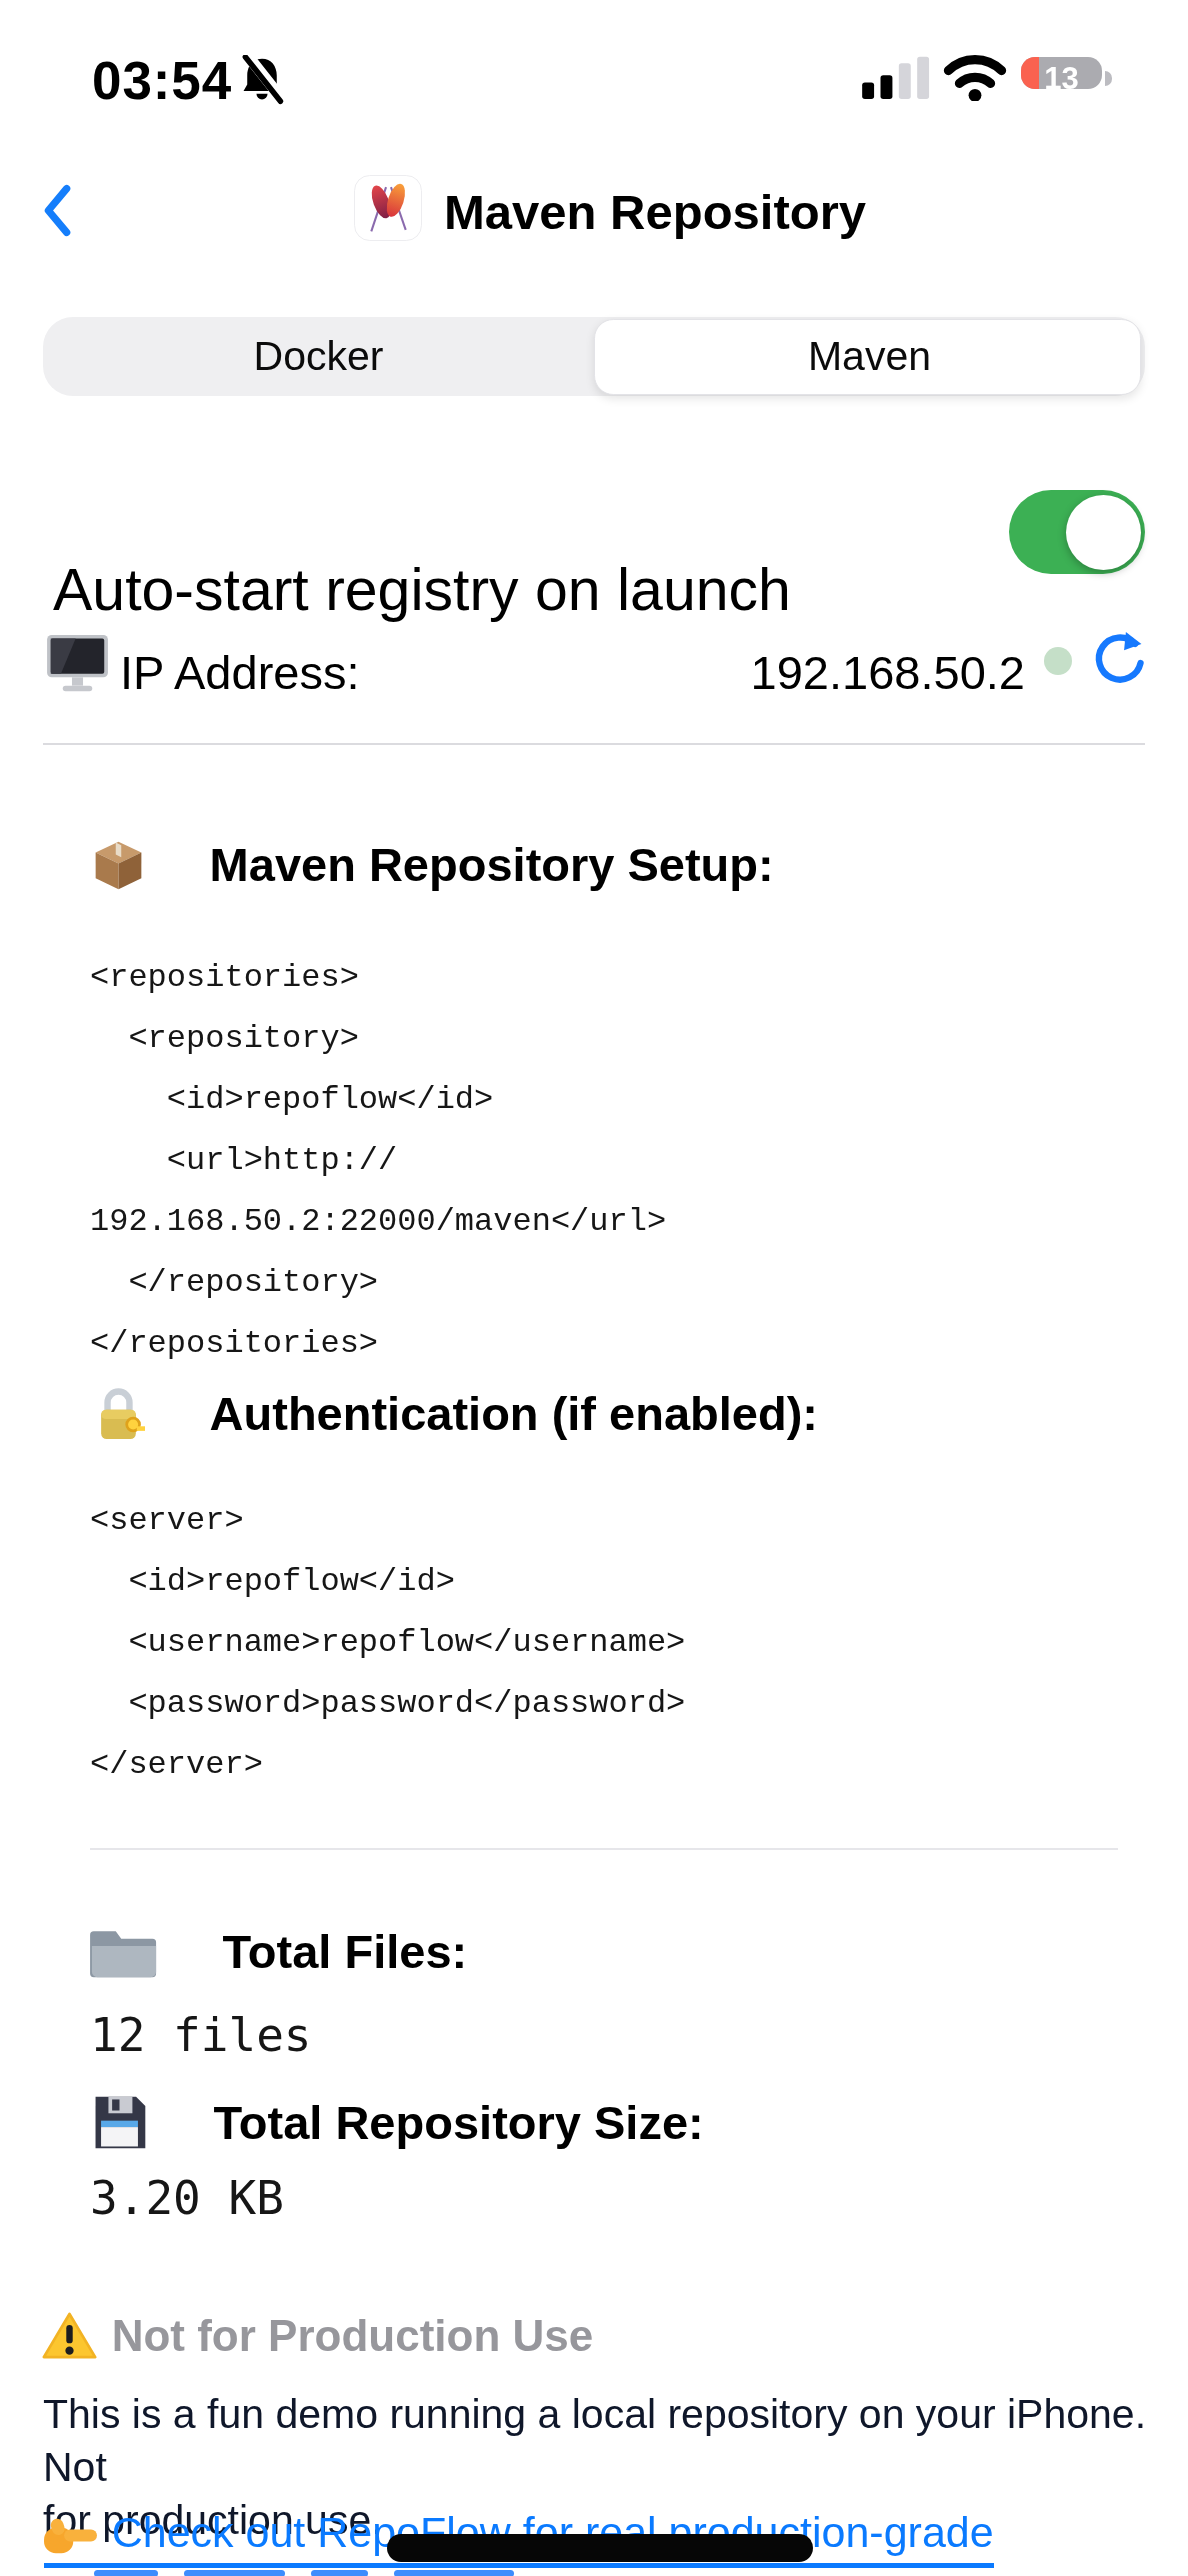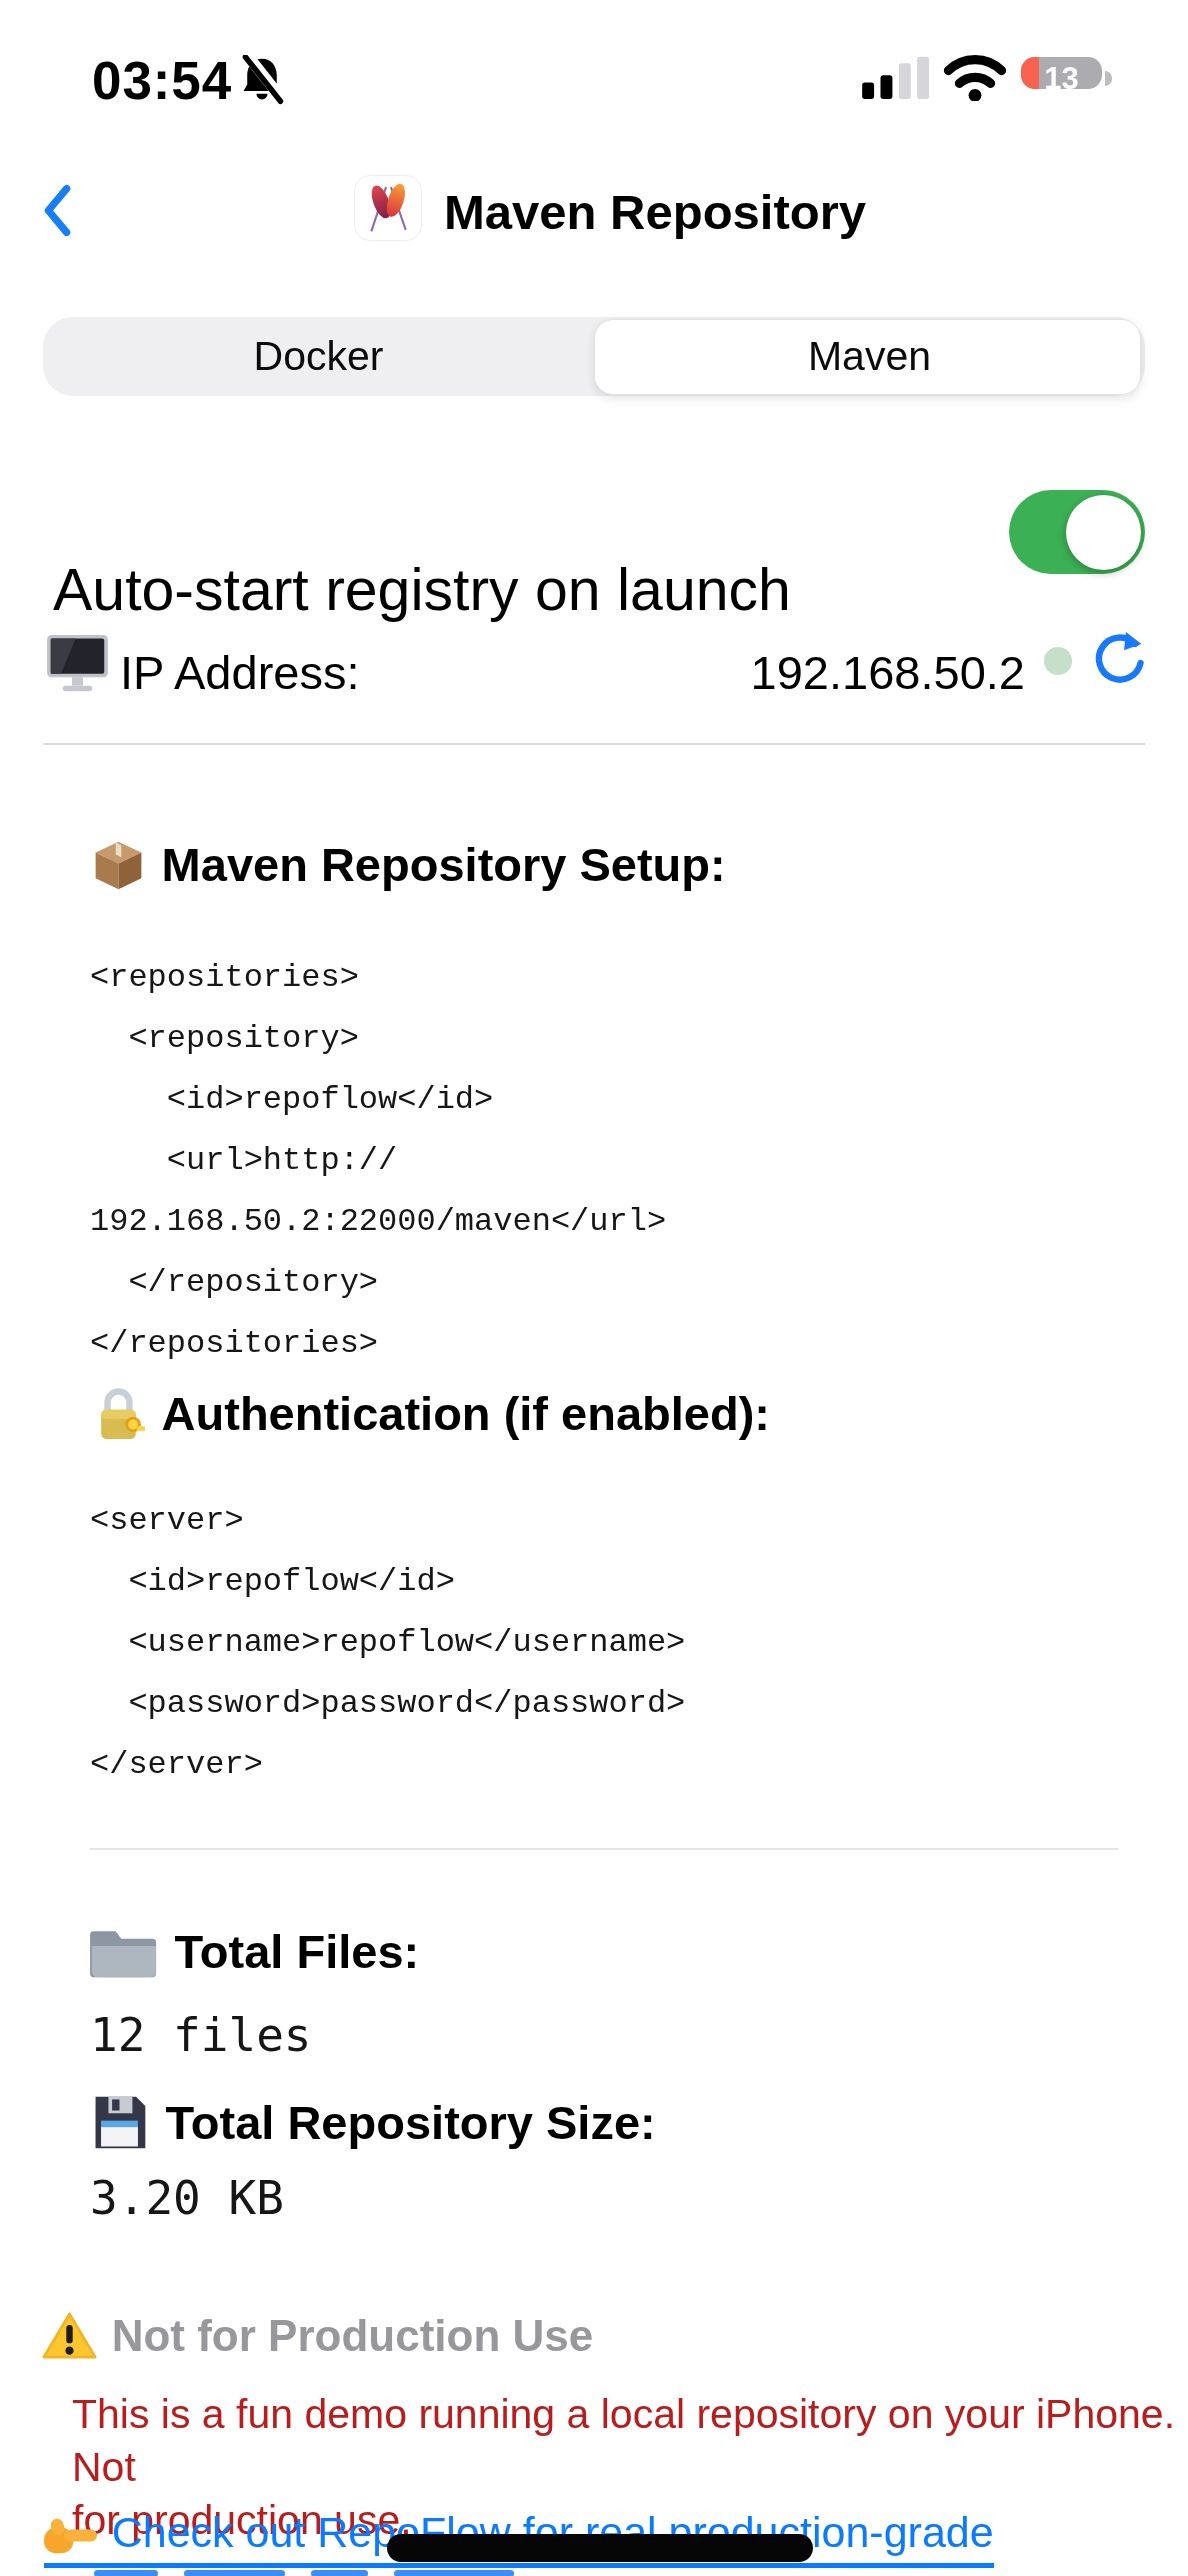--- a/index.html
+++ b/index.html
@@ -36,27 +36,27 @@
 
   
   .ip-label{left:120px;top:645px;font-size:47px;}
   .ip-value{left:553px;top:645px;width:472px;text-align:right;font-size:47px;}
   .dot{left:1044px;top:647px;width:28px;height:28px;border-radius:50%;background:#C5DFC8;}
 
   .div1{left:43px;top:743px;width:1102px;height:1.8px;background:#DBDBDF;}
   .div2{left:90px;top:1848px;width:1028px;height:1.8px;background:#E6E6EA;}
 
   .hrow{display:flex;align-items:center;gap:16.6px;}
-  .h-txt{font-size:47px;font-weight:700;white-space:nowrap;}
+  .h-txt{font-size:47px;font-weight:700;white-space:nowrap;margin-left:48px;}
   .code{font-family:Liberation Mono, monospace;font-size:32px;line-height:61px;
         white-space:pre;color:#161616;margin-top:20px;}
   .mono-val{font-family:"DejaVu Sans Mono","Liberation Mono",monospace;font-size:46px;color:#161616;white-space:pre;}
 
   .warn-h{font-size:44px;font-weight:700;color:#97979C;white-space:nowrap;}
-  .warn-p{left:43px;top:2388px;width:1115px;font-size:41px;line-height:53px;color:#b91c1c;margin-left:29px;}
+  .warn-p{left:43px;top:2388px;width:1115px;font-size:41px;line-height:53px;color:#0f172a;}
   .warn-p span{display:block;}
 
   .link-row{left:44px;top:2508px;display:flex;align-items:flex-end;gap:14.7px;
             border-bottom:5.5px solid #0A7AFF;padding-bottom:6px;}
   .link-txt{font-size:43px;color:#0A7AFF;white-space:nowrap;}
   .redact{left:387px;top:2534px;width:426px;height:28px;border-radius:14px;background:#060606;z-index:6;}
   .sliver{position:absolute;top:2570px;height:7.4px;border-radius:3.7px;background:#3E8DFD;}
 </style>
 </head>
 <body>

